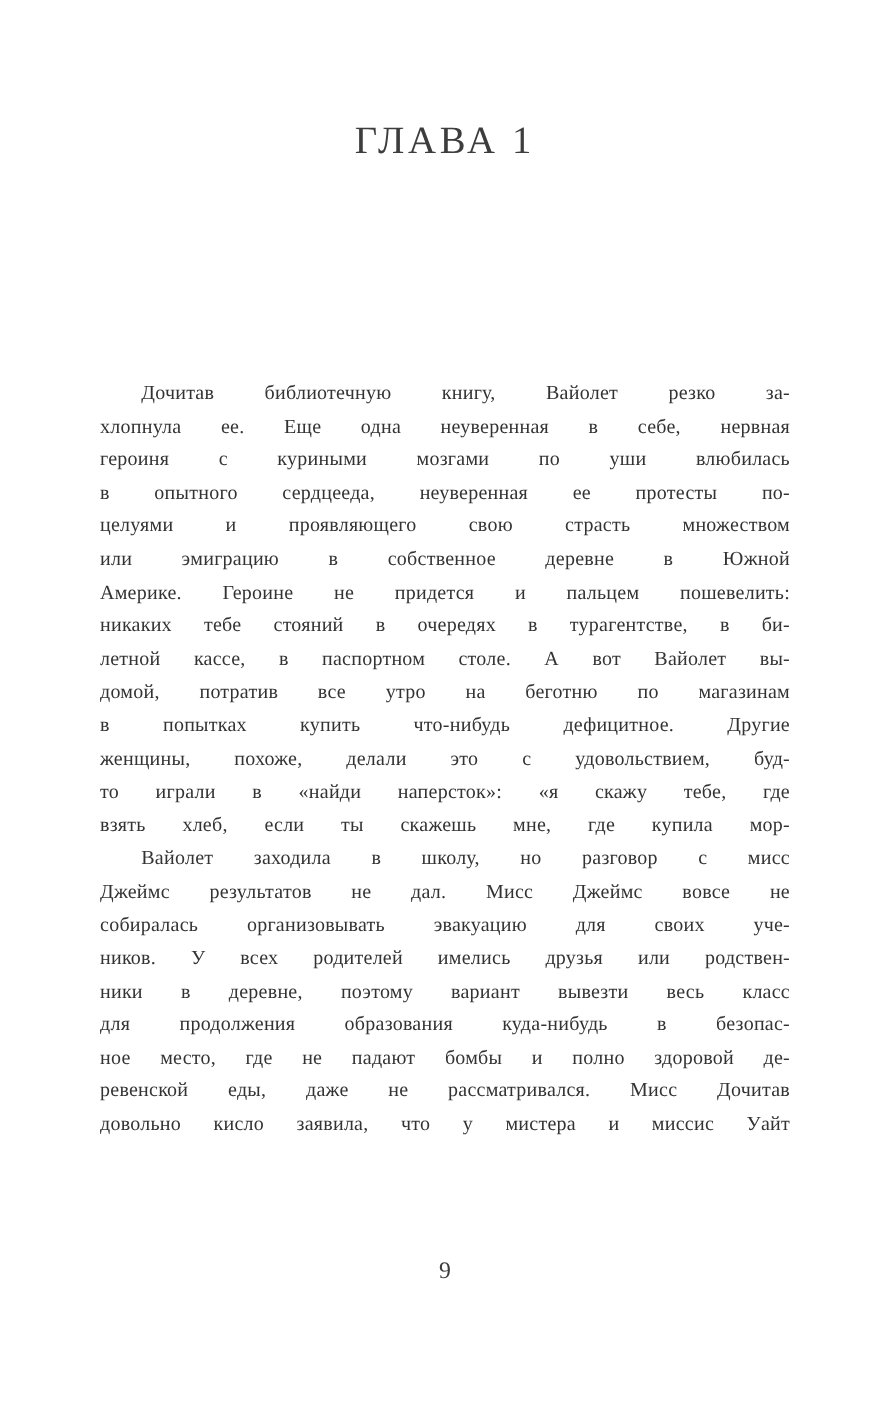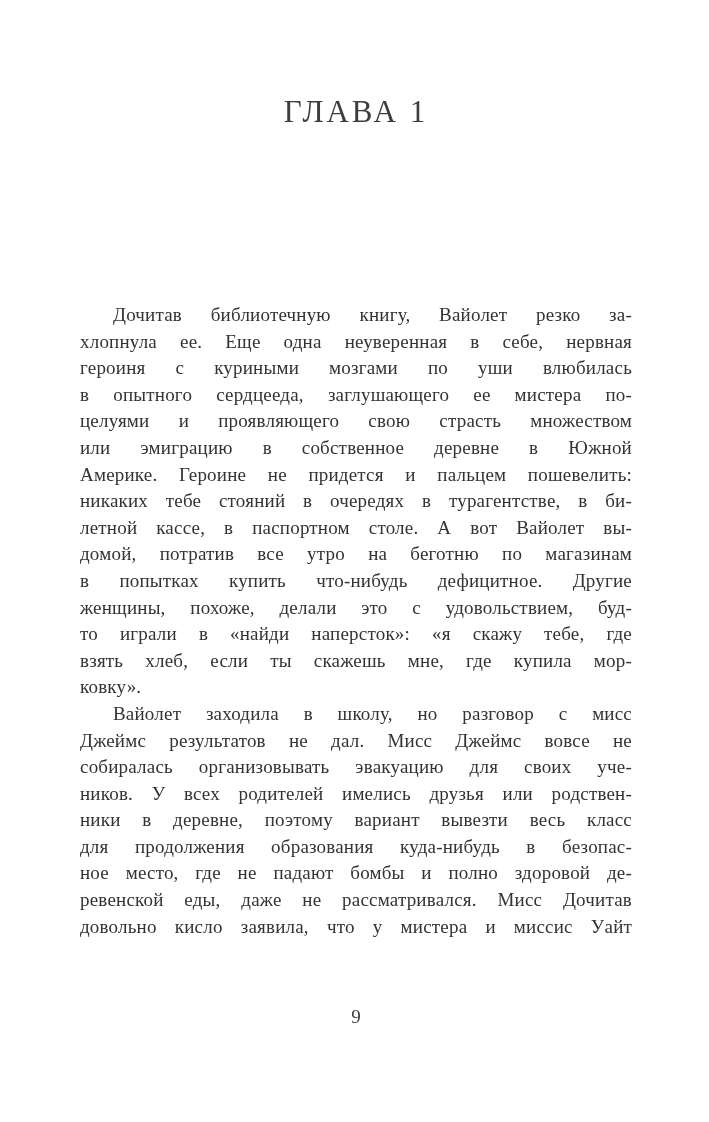--- a/index.html
+++ b/index.html
@@ -27,21 +27,21 @@
     font-size: 31px;
     font-weight: 400;
     letter-spacing: 3px;
     color: #3d3d3d;
   }
   .text-block {
     position: absolute;
     top: 302px;
     left: 80px;
     width: 552px;
-    font-size: 19px;
+    font-size: 16px;
     line-height: 26.6px;
     letter-spacing: 0.2px;
     color: #333333;
   }
   .paragraph { display: block; }
   .line { display: block; }
   .line.justify { text-align: justify; text-align-last: justify; }
   .line.first { text-indent: 33px; }
   .page-number {
     position: absolute;
@@ -57,32 +57,31 @@
 <body>
 
 <div class="page">
   <h1 class="chapter-heading">ГЛАВА 1</h1>
 
   <div class="text-block" id="text-block">
       <div class="paragraph">
         <div class="line first justify">Дочитав библиотечную книгу, Вайолет резко за-</div>
         <div class="line justify">хлопнула ее. Еще одна неуверенная в себе, нервная</div>
         <div class="line justify">героиня с куриными мозгами по уши влюбилась</div>
-        <div class="line justify">в опытного сердцееда, заглушающего ее мистера по-</div>
+        <div class="line justify">в опытного сердцееда, неуверенная ее протесты по-</div>
         <div class="line justify">целуями и проявляющего свою страсть множеством</div>
         <div class="line justify">или эмиграцию в собственное деревне в Южной</div>
         <div class="line justify">Америке. Героине не придется и пальцем пошевелить:</div>
         <div class="line justify">никаких тебе стояний в очередях в турагентстве, в би-</div>
         <div class="line justify">летной кассе, в паспортном столе. А вот Вайолет вы-</div>
         <div class="line justify">домой, потратив все утро на беготню по магазинам</div>
         <div class="line justify">в попытках купить что-нибудь дефицитное. Другие</div>
         <div class="line justify">женщины, похоже, делали это с удовольствием, буд-</div>
         <div class="line justify">то играли в «найди наперсток»: «я скажу тебе, где</div>
         <div class="line justify">взять хлеб, если ты скажешь мне, где купила мор-</div>
-        <div class="line">ковку».</div>
       </div>
       <div class="paragraph">
         <div class="line first justify">Вайолет заходила в школу, но разговор с мисс</div>
         <div class="line justify">Джеймс результатов не дал. Мисс Джеймс вовсе не</div>
         <div class="line justify">собиралась организовывать эвакуацию для своих уче-</div>
         <div class="line justify">ников. У всех родителей имелись друзья или родствен-</div>
         <div class="line justify">ники в деревне, поэтому вариант вывезти весь класс</div>
         <div class="line justify">для продолжения образования куда-нибудь в безопас-</div>
         <div class="line justify">ное место, где не падают бомбы и полно здоровой де-</div>
         <div class="line justify">ревенской еды, даже не рассматривался. Мисс Дочитав</div>

